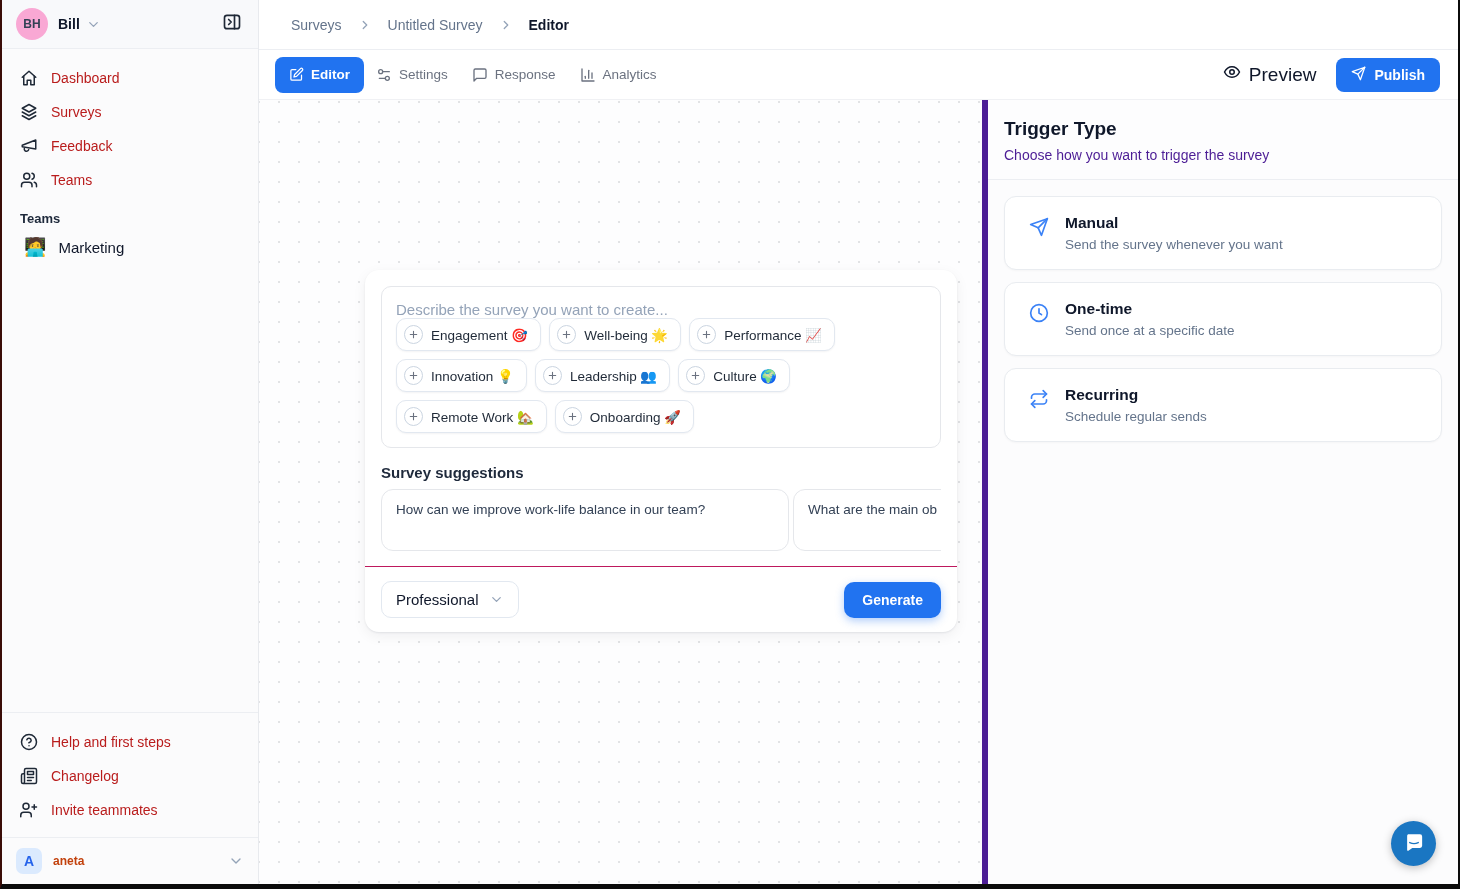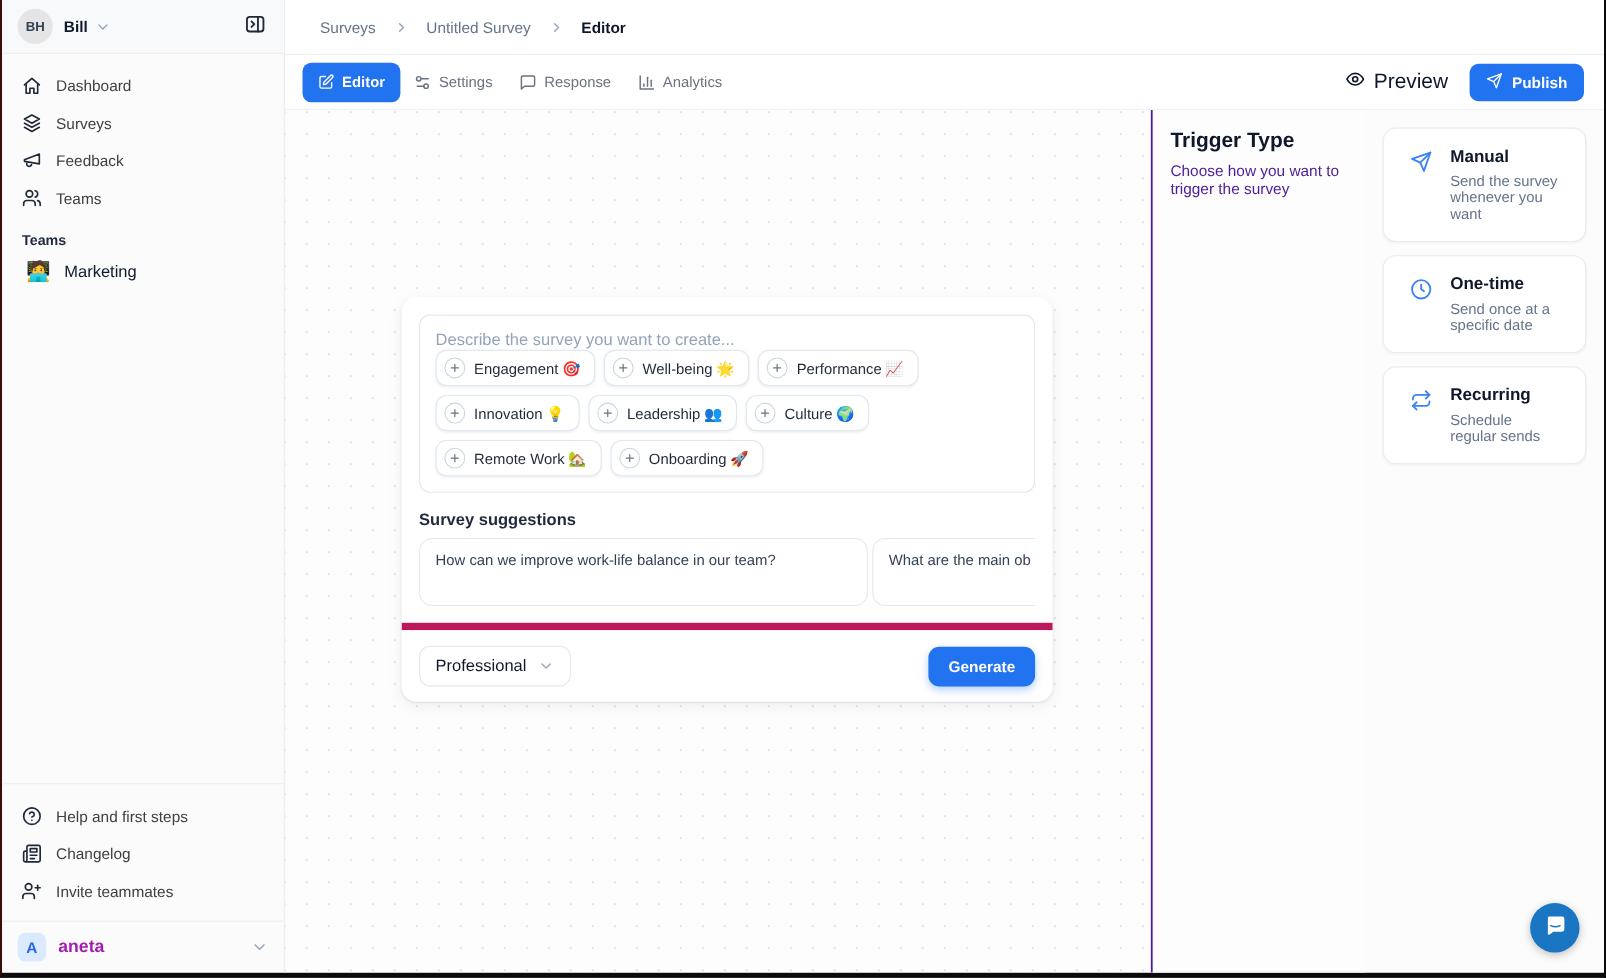--- a/index.html
+++ b/index.html
@@ -4,38 +4,38 @@
 <style>
   * { margin:0; padding:0; box-sizing:border-box; }
   html,body { width:1460px; height:889px; overflow:hidden; }
   body { font-family:"Liberation Sans", sans-serif; background:#fff; color:#0f172a; }
   .frame { width:1460px; height:889px; border-left:2px solid #3a0d08; border-right:2px solid #0b0b0b; border-bottom:5px solid #0b0b0b; }
   .app { width:100%; height:100%; display:grid; grid-template-columns:257px 1fr; position:relative; background:#fff; }
 
   
   .sidebar { background:#fbfbfc; border-right:1px solid #e8eaee; display:flex; flex-direction:column; }
   .sb-top { height:49px; display:flex; align-items:center; padding:0 12px 0 14px; border-bottom:1px solid #eceef2; background:#f8f9fb; }
-  .ws-avatar { width:32px; height:32px; border-radius:50%; background:#e5e5e5; color:#334155; font-size:12px; font-weight:700; display:flex; align-items:center; justify-content:center; }
+  .ws-avatar { width:32px; height:32px; border-radius:50%; background:#f9a8d4; color:#334155; font-size:12px; font-weight:700; display:flex; align-items:center; justify-content:center; }
   .ws-name { margin-left:10px; font-size:14px; font-weight:700; color:#0f172a; }
   .ws-caret { margin-left:6px; color:#94a3b8; display:flex; }
   .sb-top .spacer { flex:1; }
   .panel-btn { width:28px; height:28px; border-radius:7px; display:flex; align-items:center; justify-content:center; color:#1f2937; cursor:pointer; }
   .nav { padding:12px 10px 0 10px; }
   .nav-item { display:flex; align-items:center; gap:13px; height:34px; padding:0 8px; border-radius:8px; cursor:pointer; }
   .nav-item .ico { color:#1f2937; display:flex; }
-  .nav-item .lbl { font-size:14px; color:#404040; font-weight:500; }
+  .nav-item .lbl { font-size:14px; color:#b91c1c; font-weight:500; }
   .sec-head { font-size:13px; font-weight:700; color:#1e293b; padding:14px 18px 6px 18px; }
   .team-row { display:flex; align-items:center; gap:12px; padding:6px 18px 6px 22px; cursor:pointer; }
   .team-emoji { font-size:18px; line-height:1; }
   .team-lbl { font-size:15px; color:#0f172a; font-weight:500; }
   .sb-fill { flex:1; }
   .sb-bottom { border-top:1px solid #eceef2; padding:12px 10px 0 10px; }
   .sb-account { border-top:1px solid #eceef2; margin-top:10px; padding:10px 14px; display:flex; align-items:center; cursor:pointer; }
   .acct-avatar { width:26px; height:26px; border-radius:7px; background:#dbeafe; color:#2563eb; font-weight:700; font-size:14px; display:flex; align-items:center; justify-content:center; }
-  .acct-name { margin-left:11px; font-size:16px; font-weight:700; color:#a21caf; flex:1; }
+  .acct-name { margin-left:11px; font-size:12px; font-weight:700; color:#c2410c; flex:1; }
   .acct-caret { color:#94a3b8; display:flex; }
 
   
   .main { display:flex; flex-direction:column; min-width:0; }
   .crumbs { height:50px; display:flex; align-items:center; gap:16px; padding-left:32px; background:#fff; border-bottom:1px solid #eceef2; }
   .crumb { font-size:14px; color:#64748b; cursor:pointer; }
   .crumb.current { color:#0f172a; font-weight:700; cursor:default; }
   .crumb-sep { color:#94a3b8; display:flex; }
 
   .toolbar { height:50px; display:flex; align-items:center; padding:0 18px 0 16px; background:#fff; border-bottom:1px solid #f0f1f4; }
@@ -57,28 +57,28 @@
   .prompt-input { border:none; outline:none; resize:none; flex:1; font-family:"Liberation Sans",sans-serif; font-size:15px; color:#0f172a; background:transparent; }
   .prompt-input::placeholder { color:#94a3b8; }
   .chips { display:flex; flex-wrap:wrap; gap:8px; }
   .chip { display:flex; align-items:center; gap:8px; background:#fff; border:1px solid #e2e8f0; border-radius:10px; padding:6px 12px 6px 7px; box-shadow:0 1px 2px rgba(15,23,42,.05); cursor:pointer; }
   .chip-plus { width:19px; height:19px; border-radius:50%; border:1px solid #cbd5e1; color:#6b7280; display:flex; align-items:center; justify-content:center; flex:none; }
   .chip-lbl { font-size:13.5px; color:#1f2937; white-space:nowrap; }
   .sugg-head { font-size:15px; font-weight:700; color:#1e293b; margin:2px 16px 8px 16px; }
   .sugg-row { display:flex; gap:4px; margin:0 16px; overflow:hidden; }
   .sugg-card { flex:none; width:408px; height:62px; border:1px solid #e5e7eb; border-radius:12px; padding:12px 14px; font-size:13.5px; color:#334155; cursor:pointer; background:#fff; }
   .sugg-card.clipped { width:400px; }
-  .ai-foot { border-top:7px solid #be185d; margin-top:15px; padding:14px 16px; display:flex; align-items:center; border-radius:0 0 14px 14px; }
+  .ai-foot { border-top:1px solid #be185d; margin-top:15px; padding:14px 16px; display:flex; align-items:center; border-radius:0 0 14px 14px; }
   .tone { display:flex; align-items:center; gap:10px; border:1px solid #e2e8f0; border-radius:10px; padding:9px 14px; font-size:15px; color:#0f172a; background:#fff; cursor:pointer; }
   .tone .caret { color:#94a3b8; display:flex; }
   .ai-foot .spacer { flex:1; }
   .generate { background:#2173f0; color:#fff; border:none; border-radius:10px; font-size:14px; font-weight:700; padding:10px 18px; cursor:pointer; box-shadow:0 3px 8px rgba(33,115,240,.35); }
 
   
-  .rpanel { width:412px; flex:none; border-left:2px solid #4c1d95; background:#fcfcfd; display:flex; flex-direction:row; }
+  .rpanel { width:476px; flex:none; border-left:6px solid #4c1d95; background:#fcfcfd; display:flex; flex-direction:column; }
   .rp-head { padding:18px 16px 16px 16px; background:#fdfdfe; border-bottom:1px solid #eceef2; }
   .rp-title { font-size:19px; font-weight:800; color:#0f172a; }
   .rp-sub { font-size:14px; color:#4c1d95; margin-top:7px; }
   .rp-body { padding:16px; display:flex; flex-direction:column; gap:12px; }
   .trig-card { background:#fff; border:1px solid #e9ecf0; border-radius:12px; padding:17px 24px; display:flex; gap:16px; cursor:pointer; box-shadow:0 1px 2px rgba(15,23,42,.03); }
   .trig-ico { color:#3b82f6; display:flex; margin-top:3px; flex:none; }
   .trig-title { font-size:15.5px; font-weight:700; color:#0f172a; }
   .trig-desc { font-size:13.5px; color:#64748b; margin-top:5px; }
 
   

